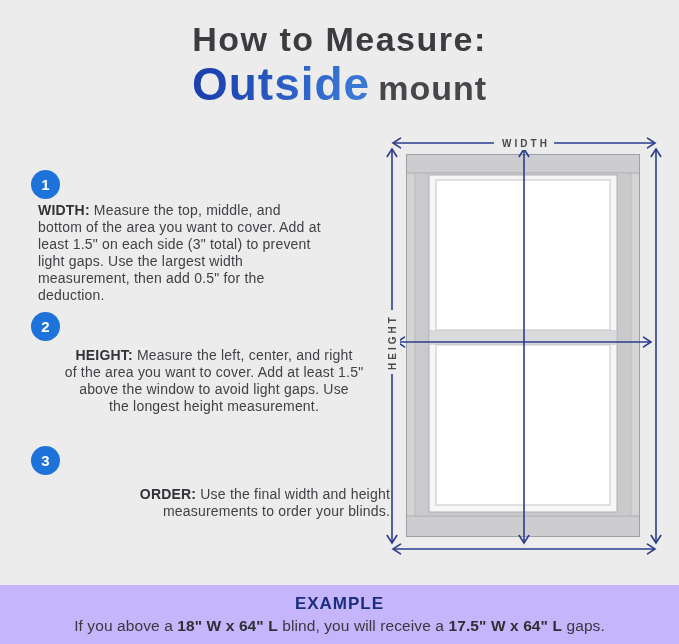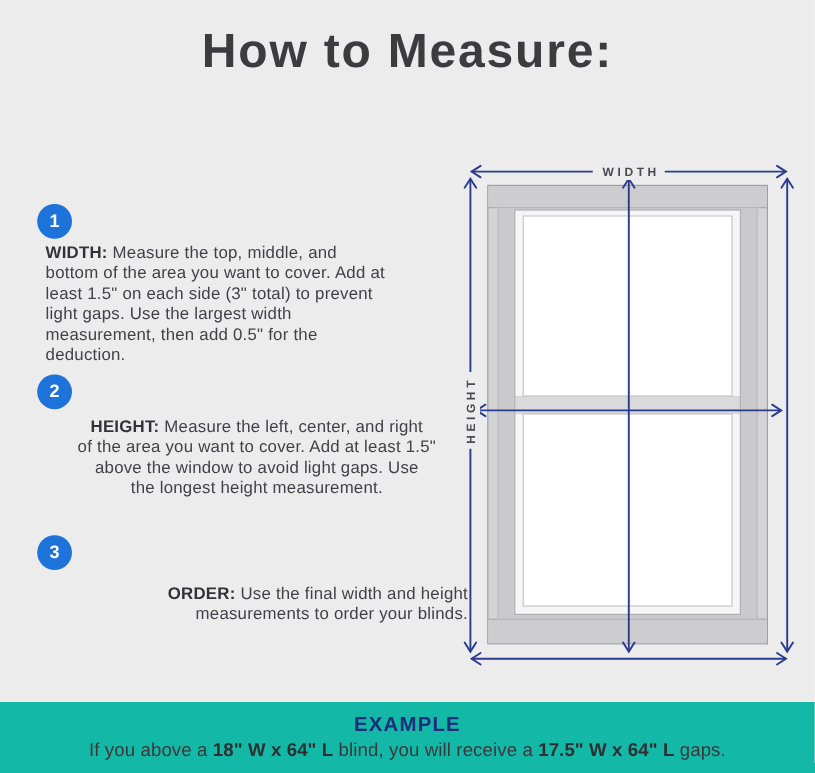--- a/index.html
+++ b/index.html
@@ -5,21 +5,21 @@
   html,body{margin:0;padding:0;}
   .canvas{
     position:relative;
     width:679px;height:644px;
     background:#ececed;
     font-family:"Liberation Sans", sans-serif;
     overflow:hidden;
   }
   
   .title{position:absolute;top:22px;left:0;right:0;text-align:center;line-height:1.05;}
-  .t1{font-size:40px;font-weight:600;color:#3b3b40;letter-spacing:1.5px;}
+  .t1{font-size:34px;font-weight:600;color:#3b3b40;letter-spacing:1.5px;}
   .t2{margin-top:2px;}
   .outside{
     font-size:46px;font-weight:700;letter-spacing:1px;
     color:#2356c4;
   }
   @supports (-webkit-background-clip: text) {
     .outside{
       background:linear-gradient(97deg,#1c40ae 8%,#3a78d7 92%);
       -webkit-background-clip:text;
       background-clip:text;
@@ -49,33 +49,36 @@
   .s3{top:486px;text-align:right;}
   
   .diagram{position:absolute;left:383px;top:129px;width:296px;height:462px;}
   .dim-label{
     font-size:10px;font-weight:700;letter-spacing:3px;fill:#4a4a4f;
     font-family:"Liberation Sans", sans-serif;
   }
   
   .example{
     position:absolute;left:0;right:0;top:585px;height:59px;
-    background:#14b8a6;text-align:center;
+    background:#c4b5fd;text-align:center;
   }
   .ex-head{margin-top:9px;font-size:17px;font-weight:700;letter-spacing:1px;color:#1b2d7c;}
   .ex-text{margin:3px 0 0 0;font-size:15.5px;color:#39393d;letter-spacing:0.1px;}
   .ex-text strong{font-weight:700;color:#2e2e33;}
 </style>
 </head>
 <body>
 
 <div class="canvas">
 
   <header class="title">
     <div class="t1">How to Measure:</div>
+    <div class="t2">
+      <span class="outside">Outside</span><span class="mount">mount</span>
+    </div>
   </header>
 
   <section>
     <div class="badge b1">
       <span>1</span>
     </div>
     <p class="stext s1"><strong>WIDTH: </strong><span class="wrap">Measure the top, middle, and
 bottom of the area you want to cover. Add at
 least 1.5" on each side (3" total) to prevent
 light gaps. Use the largest width

